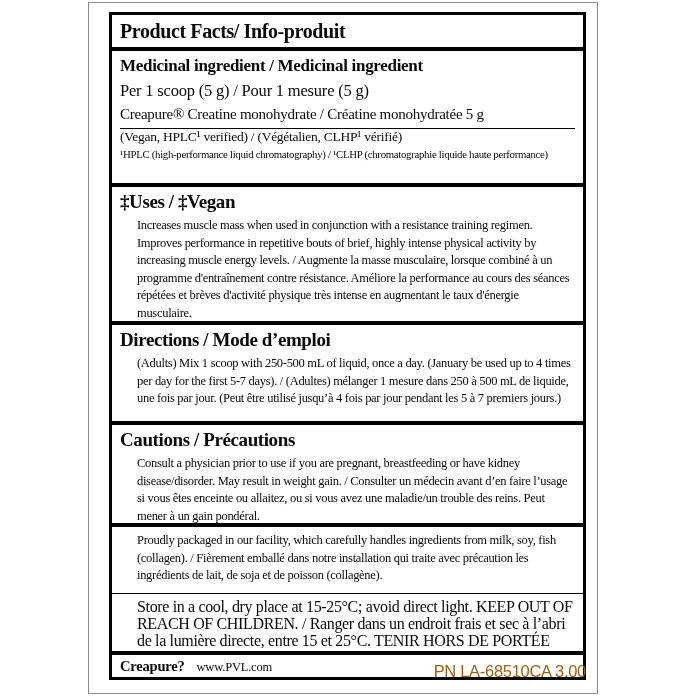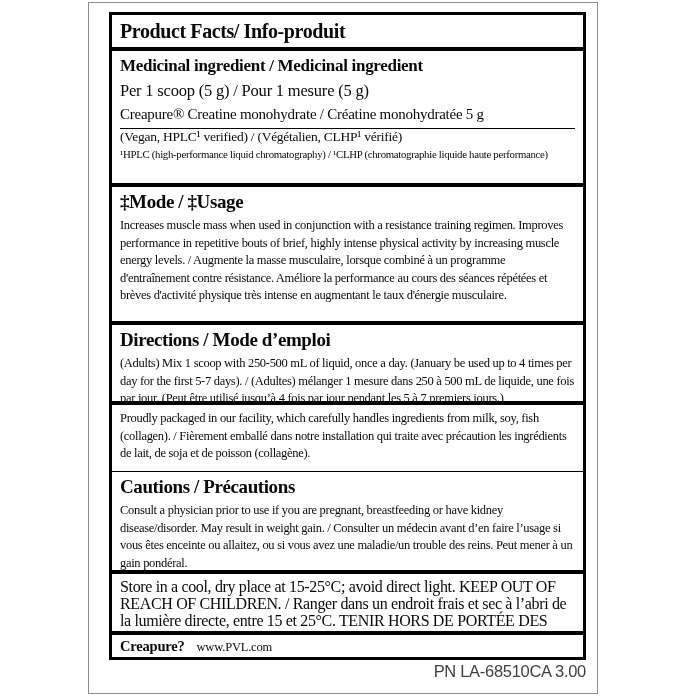--- a/index.html
+++ b/index.html
@@ -56,24 +56,25 @@
   .sec-heading {
     font-size: 19px;
     font-weight: bold;
     letter-spacing: -0.4px;
     margin: 4px 0 4px 0;
   }
   .body-text {
     font-size: 12.5px;
     line-height: 17.5px;
     letter-spacing: -0.3px;
+    margin-left: 17px;
   }
 
   .sec-uses { height: 138px; }
-  .sec-directions { height: 80px; }
+  .sec-directions { height: 100px; }
   .sec-cautions { height: 102px; }
 
   .sec-allergen { height: 67px; }
   .sec-allergen .body-text { padding-top: 5px; }
 
   .sec-storage { height: 61px; }
   .sec-storage .body-text { font-size: 16px; line-height: 17px; letter-spacing: -0.35px; padding-top: 4px; }
 
   .sec-questions {
     height: 22px;
@@ -83,57 +84,57 @@
   }
   .q-label { font-size: 14.5px; font-weight: bold; letter-spacing: -0.2px; }
   .q-url { font-size: 12.5px; margin-left: 12px; letter-spacing: -0.2px; }
 
   .part-number {
     position: absolute;
     top: 662px;
     right: 114px;
     font-size: 16.5px;
     letter-spacing: -0.3px;
-    color: #404040;
+    color: #a16207;
   }
 </style>
 </head>
 <body>
 
 <div class="page-sheet"></div>
 
 <div class="facts-box">
 
   <div class="sec title-bar sep-thick">Product Facts/ Info-produit</div>
 
   <div class="sec sec-medicinal sep-thick">
     <div class="med-heading">Medicinal ingredient / Medicinal ingredient</div>
     <div class="med-serving">Per 1 scoop (5 g) / Pour 1 mesure (5 g)</div>
     <div class="med-ingredient sep-thin-inner">Creapure® Creatine monohydrate / Créatine monohydratée 5 g</div>
     <div class="med-verification">(Vegan, HPLC¹ verified) / (Végétalien, CLHP¹ vérifié)</div>
     <div class="med-footnote">¹HPLC (high-performance liquid chromatography) / ¹CLHP (chromatographie liquide haute performance)</div>
   </div>
 
   <div class="sec sec-uses sep-thick">
-    <div class="sec-heading">‡Mode / ‡Usage</div>
+    <div class="sec-heading">‡Uses / ‡Vegan</div>
     <div class="body-text">Increases muscle mass when used in conjunction with a resistance training regimen. Improves performance in repetitive bouts of brief, highly intense physical activity by increasing muscle energy levels. / Augmente la masse musculaire, lorsque combiné à un programme d'entraînement contre résistance. Améliore la performance au cours des séances répétées et brèves d'activité physique très intense en augmentant le taux d'énergie musculaire.</div>
   </div>
 
   <div class="sec sec-directions sep-thick">
     <div class="sec-heading">Directions / Mode d’emploi</div>
     <div class="body-text">(Adults) Mix 1 scoop with 250-500 mL of liquid, once a day. (January be used up to 4 times per day for the first 5-7 days). / (Adultes) mélanger 1 mesure dans 250 à 500 mL de liquide, une fois par jour. (Peut être utilisé jusqu’à 4 fois par jour pendant les 5 à 7 premiers jours.)</div>
   </div>
 
-  <div class="sec sec-allergen sep-thin-inner">
-    <div class="body-text">Proudly packaged in our facility, which carefully handles ingredients from milk, soy, fish (collagen). / Fièrement emballé dans notre installation qui traite avec précaution les ingrédients de lait, de soja et de poisson (collagène).</div>
-  </div>
-
   <div class="sec sec-cautions sep-thick">
     <div class="sec-heading">Cautions / Précautions</div>
     <div class="body-text">Consult a physician prior to use if you are pregnant, breastfeeding or have kidney disease/disorder. May result in weight gain. / Consulter un médecin avant d’en faire l’usage si vous êtes enceinte ou allaitez, ou si vous avez une maladie/un trouble des reins. Peut mener à un gain pondéral.</div>
+  </div>
+
+  <div class="sec sec-allergen sep-thin-inner">
+    <div class="body-text">Proudly packaged in our facility, which carefully handles ingredients from milk, soy, fish (collagen). / Fièrement emballé dans notre installation qui traite avec précaution les ingrédients de lait, de soja et de poisson (collagène).</div>
   </div>
 
   <div class="sec sec-storage sep-thick">
     <div class="body-text">Store in a cool, dry place at 15-25°C; avoid direct light. KEEP OUT OF REACH OF CHILDREN. / Ranger dans un endroit frais et sec à l’abri de la lumière directe, entre 15 et 25°C. TENIR HORS DE PORTÉE DES ENFANTS.</div>
   </div>
 
   <div class="sec sec-questions">
     <span class="q-label">Creapure?</span>
     <span class="q-url">www.PVL.com</span>
   </div>

